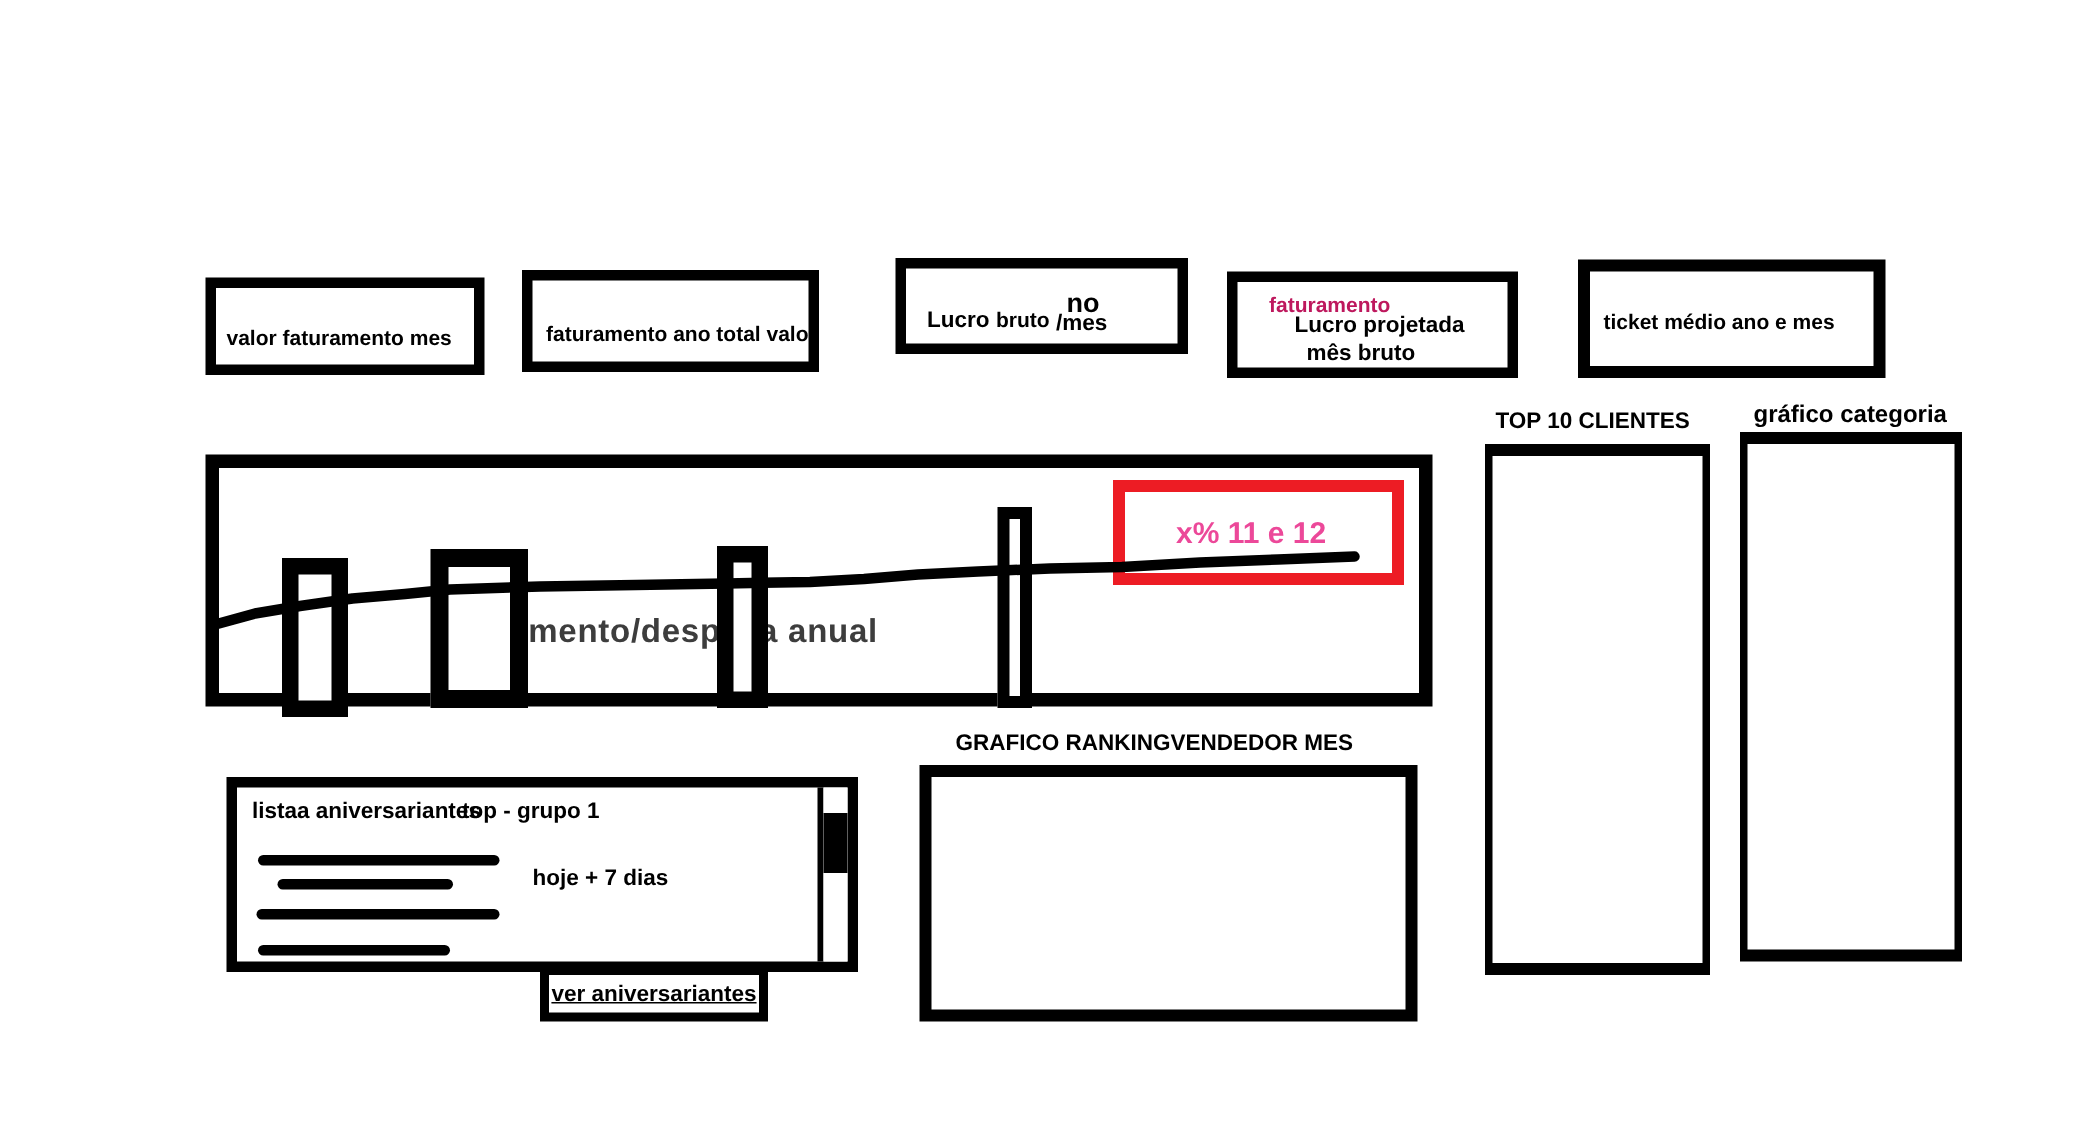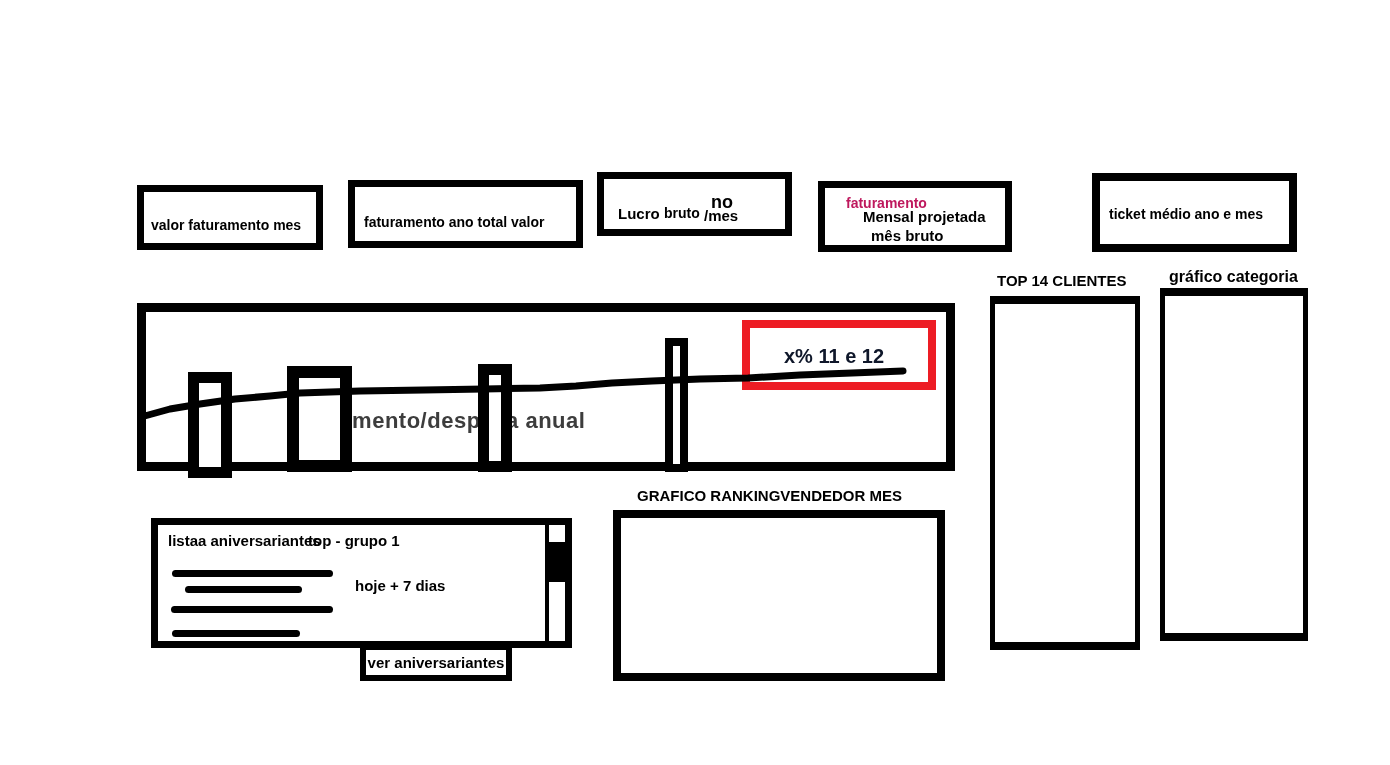--- a/index.html
+++ b/index.html
@@ -15,24 +15,24 @@
   .panel {
     position: absolute;
     background: #ffffff;
     border-style: solid;
     border-color: #000000;
   }
   .lbl { position: absolute; white-space: nowrap; }
 
   
   .card-valor-mes   { left:137px; top:185px; width:186px; height:65px; border-width:7px; }
-  .card-ano-total   { left:348px; top:180px; width:235px; height:68px; border-width:7px; }
+  .card-ano-total   { left:348px; top:180px; width:198px; height:68px; border-width:7px; }
   .card-lucro       { left:597px; top:172px; width:195px; height:64px; border-width:7px; }
   .card-projetada   { left:818px; top:181px; width:194px; height:71px; border-width:7px; }
-  .card-ticket      { left:1052px; top:173px; width:205px; height:79px; border-width:8px;margin-left:40px; }
+  .card-ticket      { left:1052px; top:173px; width:205px; height:79px; border-width:8px; }
   .card-valor-mes .lbl  { left:7px;  top:25px; font-size:14px; }
   .card-ano-total .lbl  { left:9px;  top:27px; font-size:14px; }
   .card-ticket .lbl     { left:9px;  top:25px; font-size:14px; }
   .lucro-w1  { left:14px;  top:26px; font-size:15px; }
   .lucro-w2  { left:60px;  top:26px; font-size:14px; }
   .lucro-sup { left:107px; top:13px; font-size:18px; }
   .lucro-fr  { left:100px; top:28px; font-size:15px; }
   .proj-l1   { left:21px; top:7px;  font-size:14px; color:#be185d; }
   .proj-l2   { left:38px; top:20px; font-size:15px; }
   .proj-l3   { left:46px; top:39px; font-size:15px; }
@@ -40,21 +40,21 @@
   
   .chart-box   { left:137px; top:303px; width:818px; height:168px; border-width:9px; }
   .chart-title { left:288px; top:408px; font-size:22px; letter-spacing:.5px; color:#3d3d3d; }
   .bar { position:absolute; background:#ffffff; border-style:solid; border-color:#000000; }
   .bar1 { left:188px; top:372px; width:44px; height:106px; border-width:11px; }
   .bar2 { left:287px; top:366px; width:65px; height:106px; border-width:12px; }
   .bar3 { left:478px; top:364px; width:34px; height:108px; border-width:11px; }
   .bar4 { left:665px; top:338px; width:23px; height:134px; border-width:8px; }
   .callout-box { left:742px; top:320px; width:194px; height:70px;
                  border:8px solid #ed1c24; background:#ffffff; position:absolute; }
-  .callout-box .lbl { left:34px; top:17px; font-size:20px; color:#0f172a; }
+  .callout-box .lbl { left:34px; top:17px; font-size:20px; color:#ec4899; }
   .trend-svg { position:absolute; left:0; top:0; width:1390px; height:765px; pointer-events:none; }
 
   
   .top10-label     { left:997px;  top:272px; font-size:15px; }
   .top10-box       { left:990px;  top:296px; width:150px; height:354px; border-width:8px 5px; }
   .categoria-label { left:1169px; top:268px; font-size:16px; }
   .categoria-box   { left:1160px; top:288px; width:148px; height:353px; border-width:8px 5px; }
 
   
   .ranking-label { left:637px; top:487px; font-size:15px; }
@@ -68,21 +68,21 @@
   .scribble { position:absolute; height:7px; background:#000; border-radius:4px; }
   .row1 { left:14px; top:45px;  width:161px; }
   .row2 { left:27px; top:61px;  width:117px; }
   .row3 { left:13px; top:81px;  width:162px; }
   .row4 { left:14px; top:105px; width:128px; }
   .scroll-divider { position:absolute; left:387px; top:0; width:4px; height:116px; background:#000; }
   .scroll-track   { position:absolute; left:391px; top:0; width:16px; height:116px; background:#fff; }
   .scroll-thumb   { position:absolute; left:0; top:17px; width:16px; height:40px; background:#000; }
   .bday-button { left:360px; top:644px; width:152px; height:37px; border-width:6px;
                  display:flex; align-items:center; justify-content:center; }
-  .bday-button .btn-lbl { font-size:15px; white-space:nowrap; }
+  .bday-button .btn-lbl { font-size:15px; white-space:nowrap;text-decoration:underline; }
 </style>
 </head>
 <body>
 
 <div class="panel card-valor-mes">
   <span class="lbl">valor faturamento mes</span>
 </div>
 
 <div class="panel card-ano-total">
   <span class="lbl">faturamento ano total valor</span>
@@ -90,21 +90,21 @@
 
 <div class="panel card-lucro">
   <span class="lbl lucro-w1">Lucro</span>
   <span class="lbl lucro-w2">bruto</span>
   <span class="lbl lucro-sup">no</span>
   <span class="lbl lucro-fr">/mes</span>
 </div>
 
 <div class="panel card-projetada">
   <span class="lbl proj-l1">faturamento</span>
-  <span class="lbl proj-l2">Mensal projetada</span>
+  <span class="lbl proj-l2">Lucro projetada</span>
   <span class="lbl proj-l3">mês bruto</span>
 </div>
 
 <div class="panel card-ticket">
   <span class="lbl">ticket médio ano e mes</span>
 </div>
 
 <div class="panel chart-box"></div>
 <span class="lbl chart-title">faturamento/despesa anual</span>
 
@@ -114,21 +114,21 @@
 <div class="bar bar4"></div>
 
 <div class="callout-box">
   <span class="lbl">x% 11 e 12</span>
 </div>
 
 <svg class="trend-svg" viewBox="0 0 1390 765" xmlns="http://www.w3.org/2000/svg" aria-hidden="true">
   <polyline points="141,417 170,409 200,404 235,399 270,396 300,393 360,391 424,390 484,389 540,388 576,386 612,383 652,381 700,379 748,378 800,375 852,373 903,371" fill="none" stroke="#000000" stroke-width="7" stroke-linecap="round" stroke-linejoin="round"></polyline>
 </svg>
 
-<span class="lbl top10-label">TOP 14 CLIENTES</span>
+<span class="lbl top10-label">TOP 10 CLIENTES</span>
 <div class="panel top10-box"></div>
 
 <span class="lbl categoria-label">gráfico categoria</span>
 <div class="panel categoria-box"></div>
 
 <span class="lbl ranking-label">GRAFICO RANKINGVENDEDOR MES</span>
 <div class="panel ranking-box"></div>
 
 <div class="panel bday-box">
   <span class="lbl bday-title">listaa aniversariantes</span>

